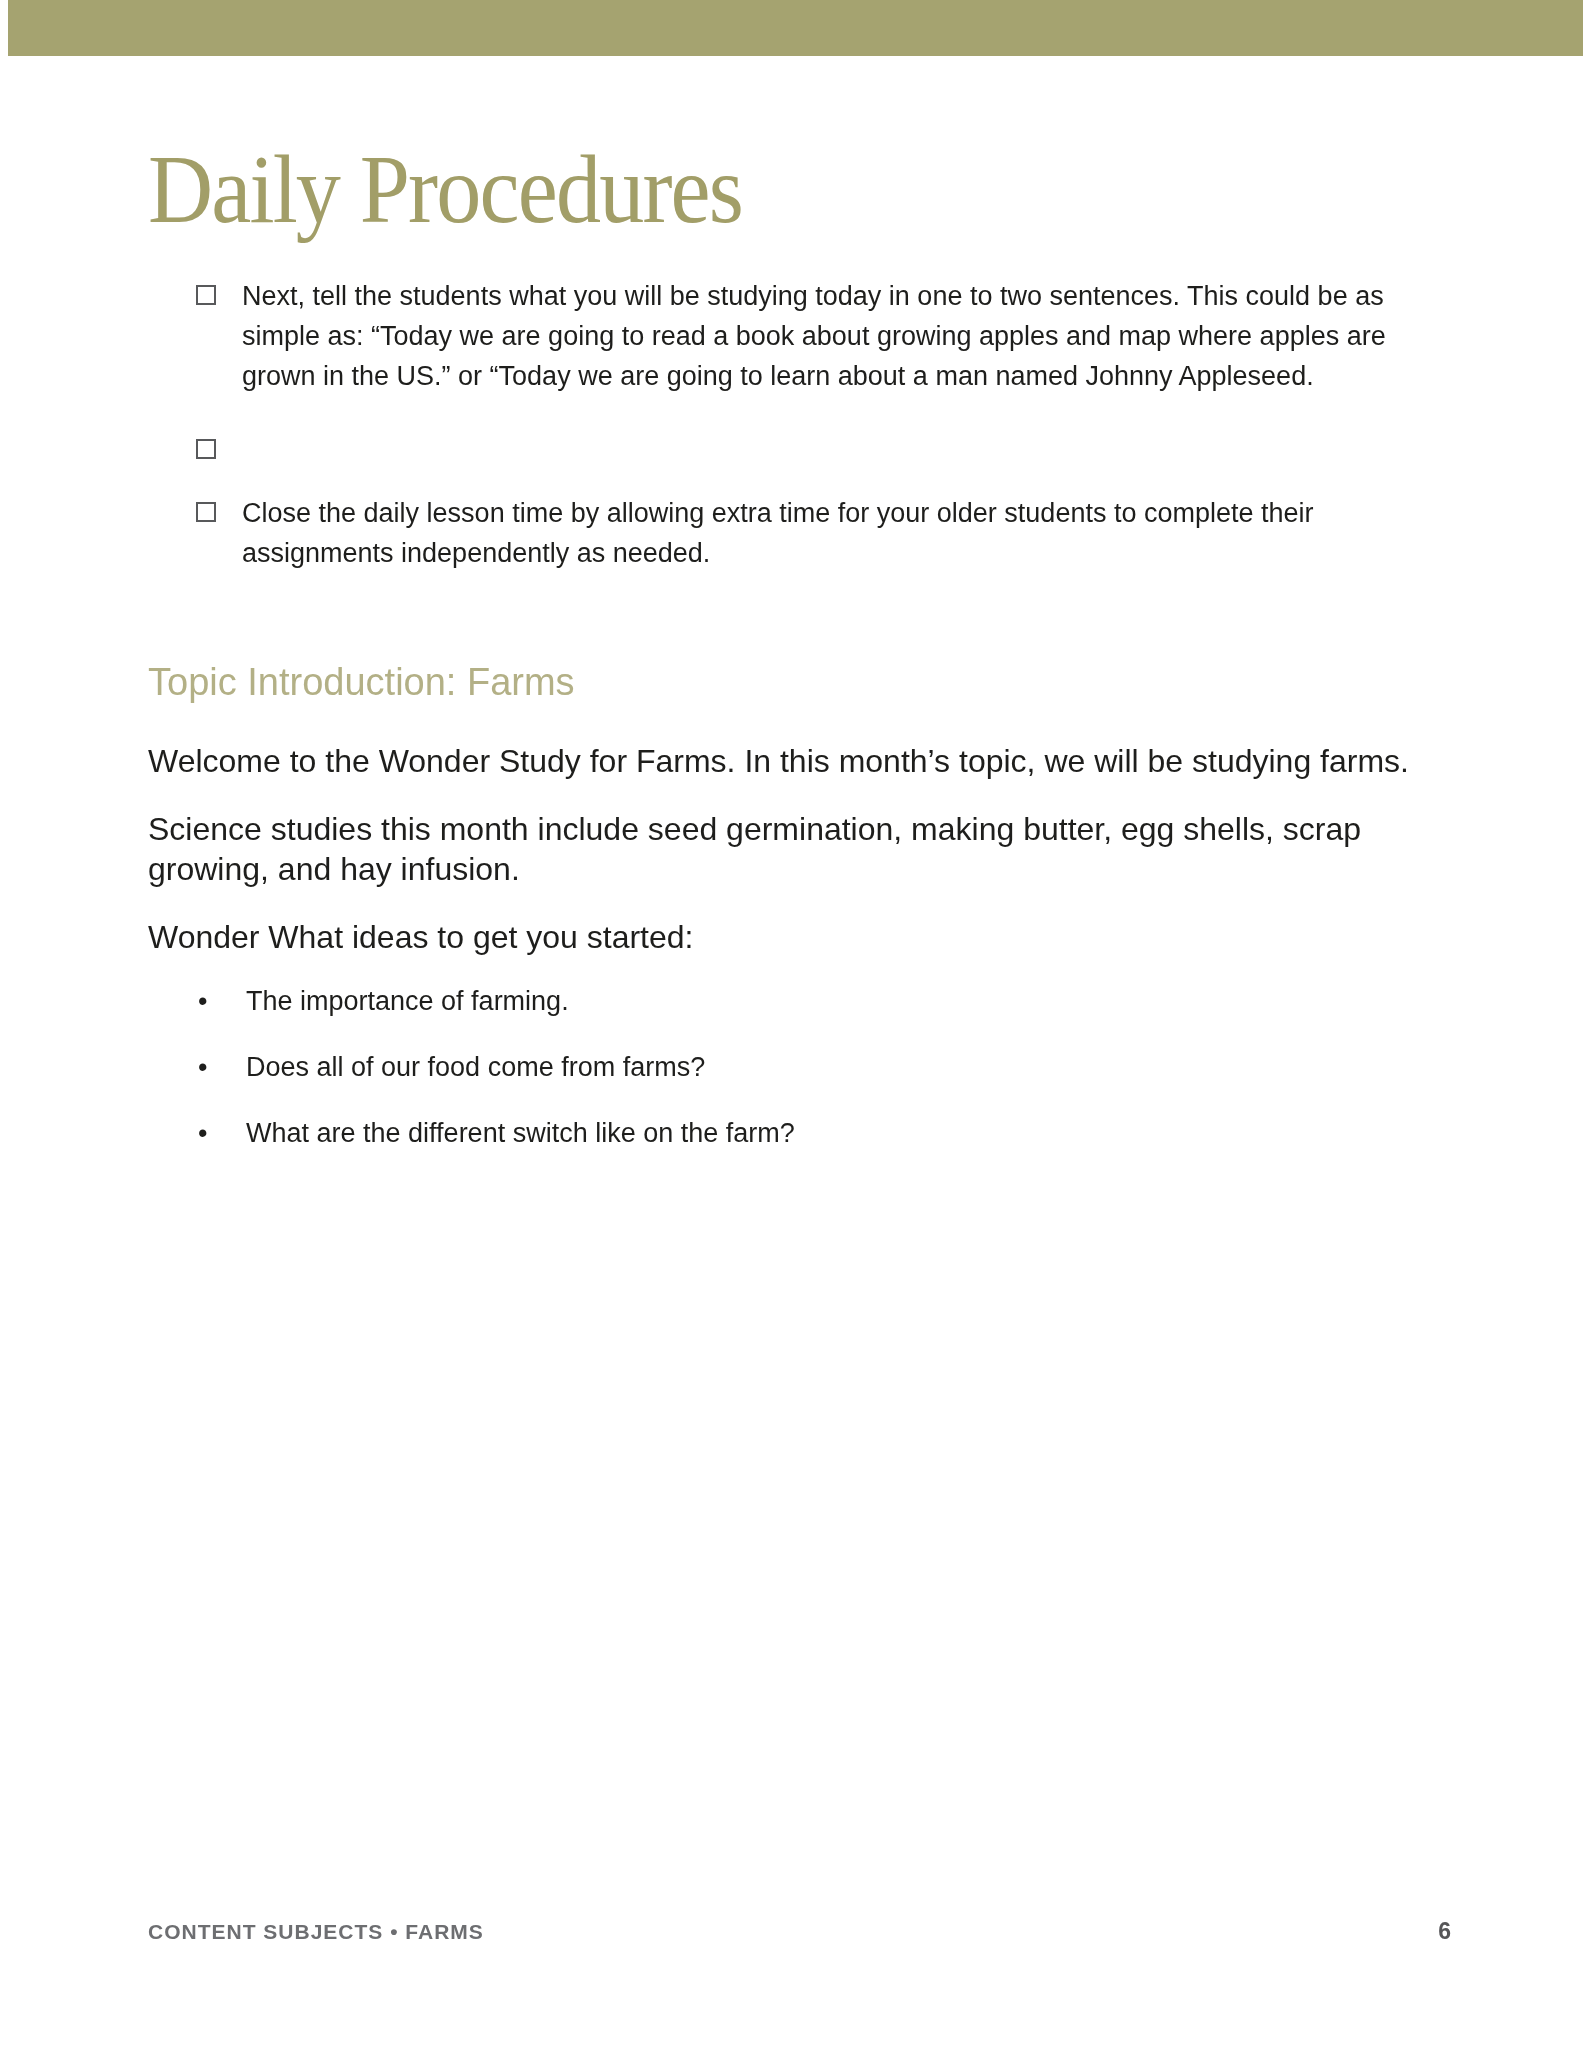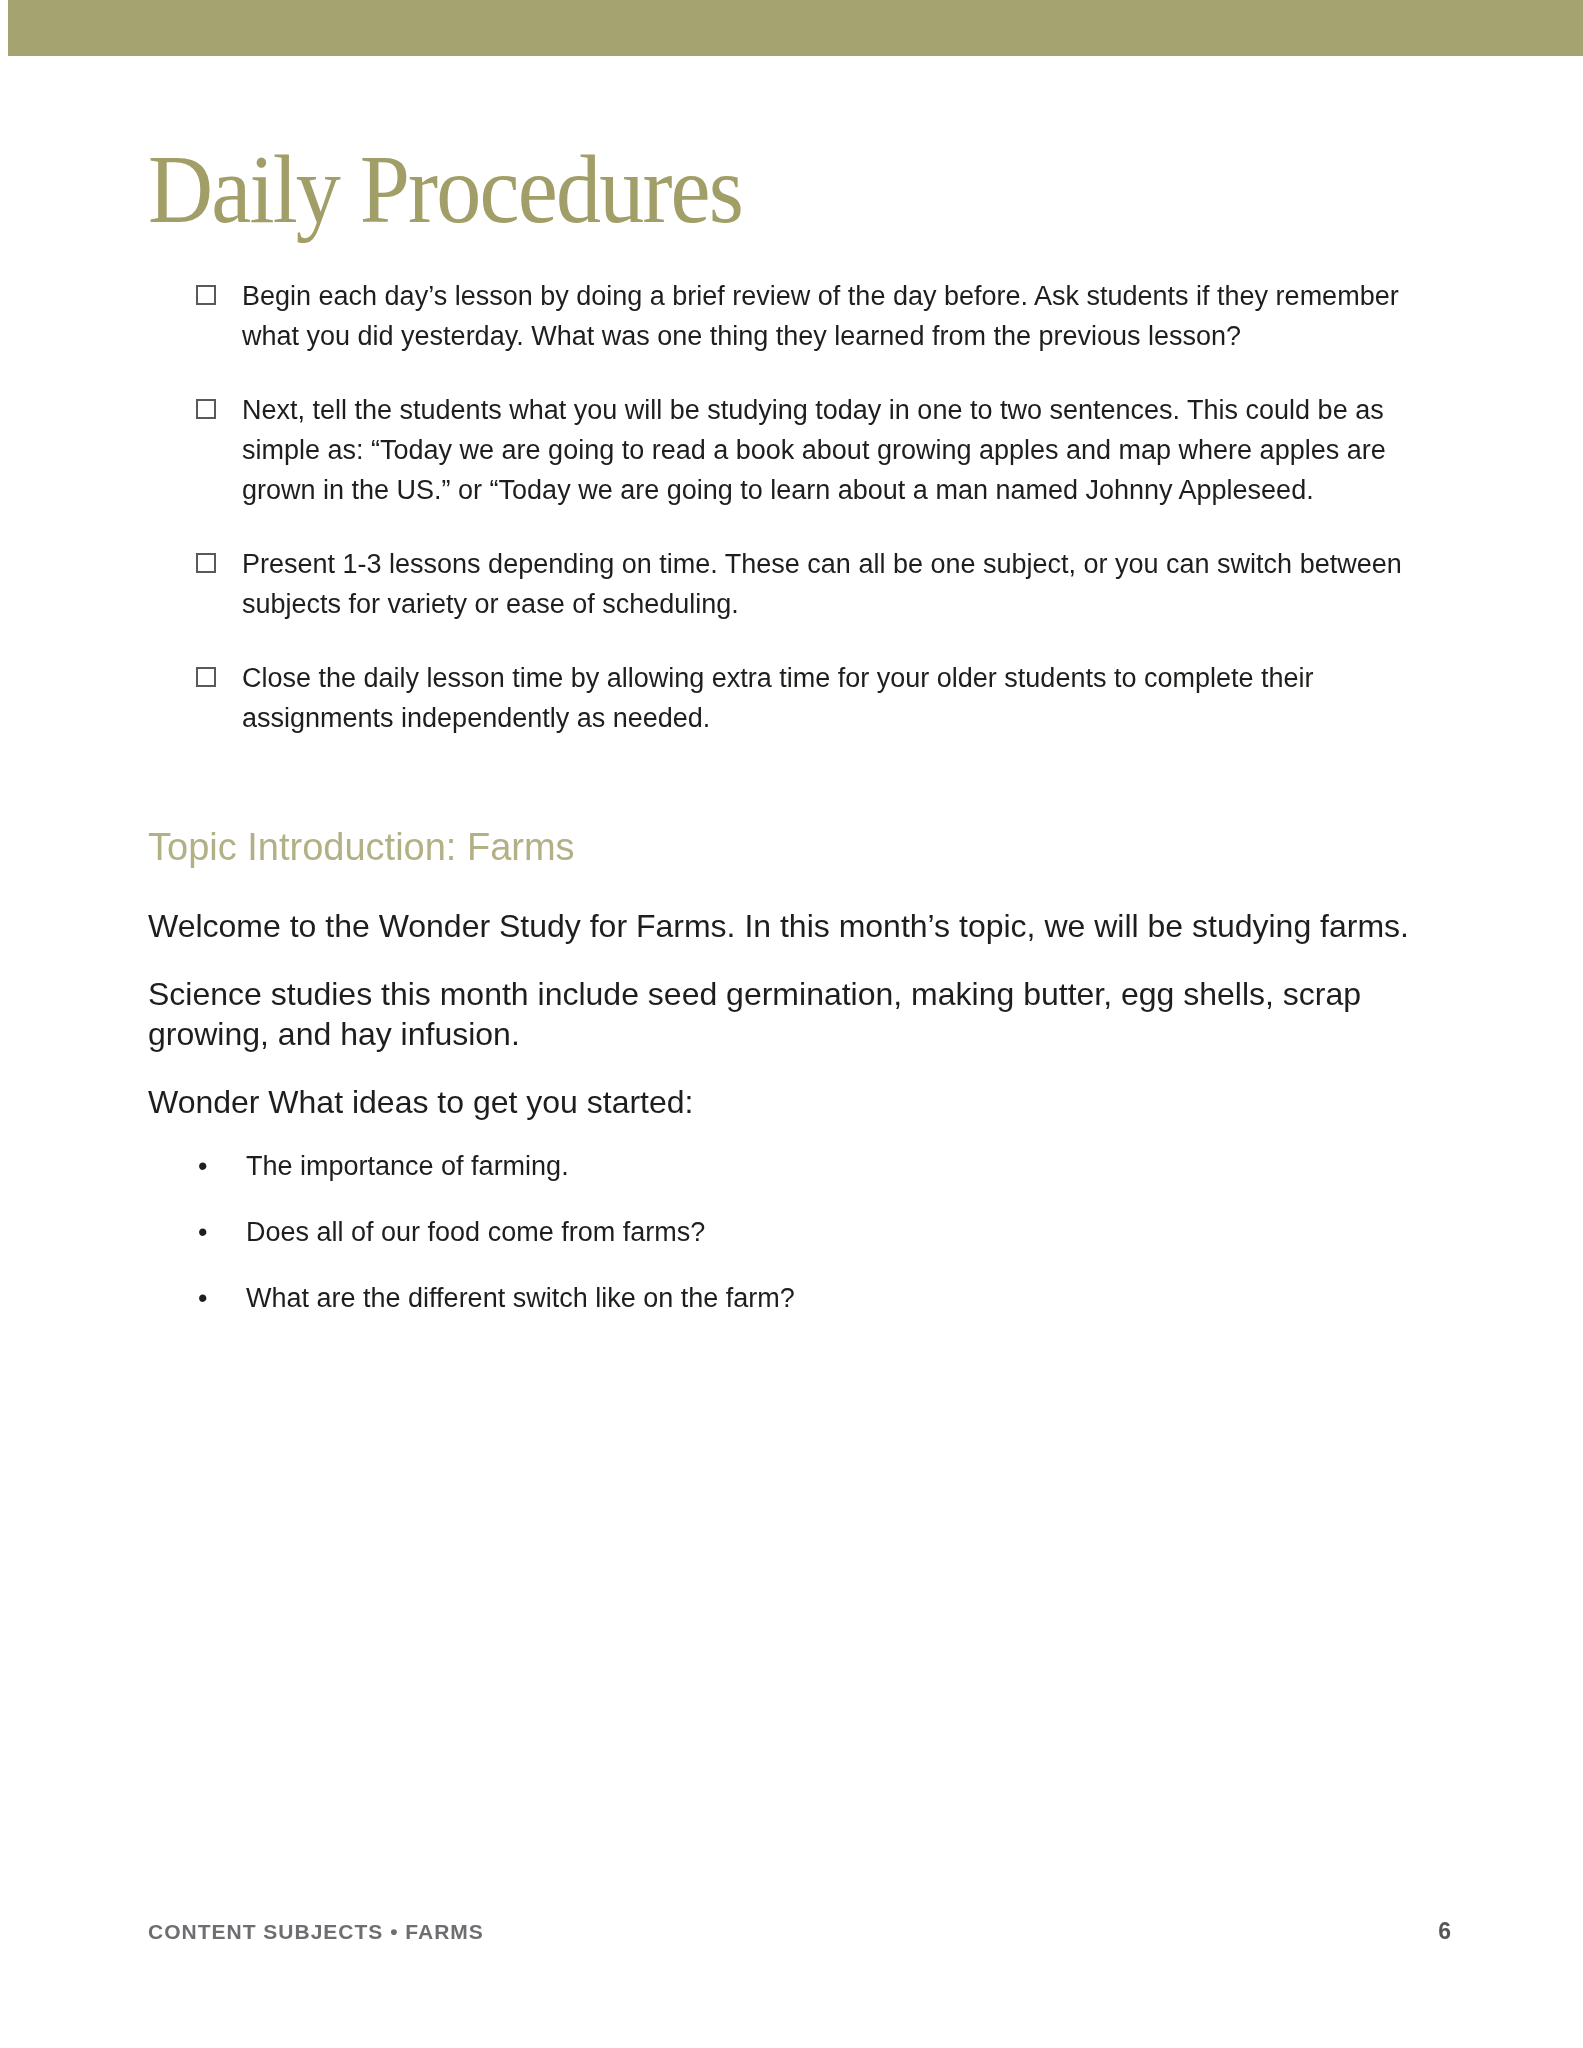--- a/index.html
+++ b/index.html
@@ -121,29 +121,24 @@
 
 <div class="page">
   <div class="top-bar"></div>
 
   <div class="content">
     <h1 class="doc-title">Daily Procedures</h1>
 
     <div class="checklist">
       <div class="check-item">
         <span class="checkbox"></span>
-        <span class="check-text">Begin each day’s lesson by doing a brief review of the day before. Ask students if they remember what you did yesterday. What was one thing they learned from the previous lesson?</span>
-      </div>
-      <div class="check-item">
-        <span class="checkbox"></span>
         <span class="check-text">Next, tell the students what you will be studying today in one to two sentences. This could be as simple as: “Today we are going to read a book about growing apples and map where apples are grown in the US.” or “Today we are going to learn about a man named Johnny Appleseed.</span>
       </div>
       <div class="check-item">
         <span class="checkbox"></span>
-        <span class="check-text">Present 1-3 lessons depending on time. These can all be one subject, or you can switch between subjects for variety or ease of scheduling.</span>
       </div>
       <div class="check-item">
         <span class="checkbox"></span>
         <span class="check-text">Close the daily lesson time by allowing extra time for your older students to complete their assignments independently as needed.</span>
       </div>
     </div>
 
     <h2 class="section-heading">Topic Introduction: Farms</h2>
 
     <p class="para first">Welcome to the Wonder Study for Farms. In this month’s topic, we will be studying farms.</p>

